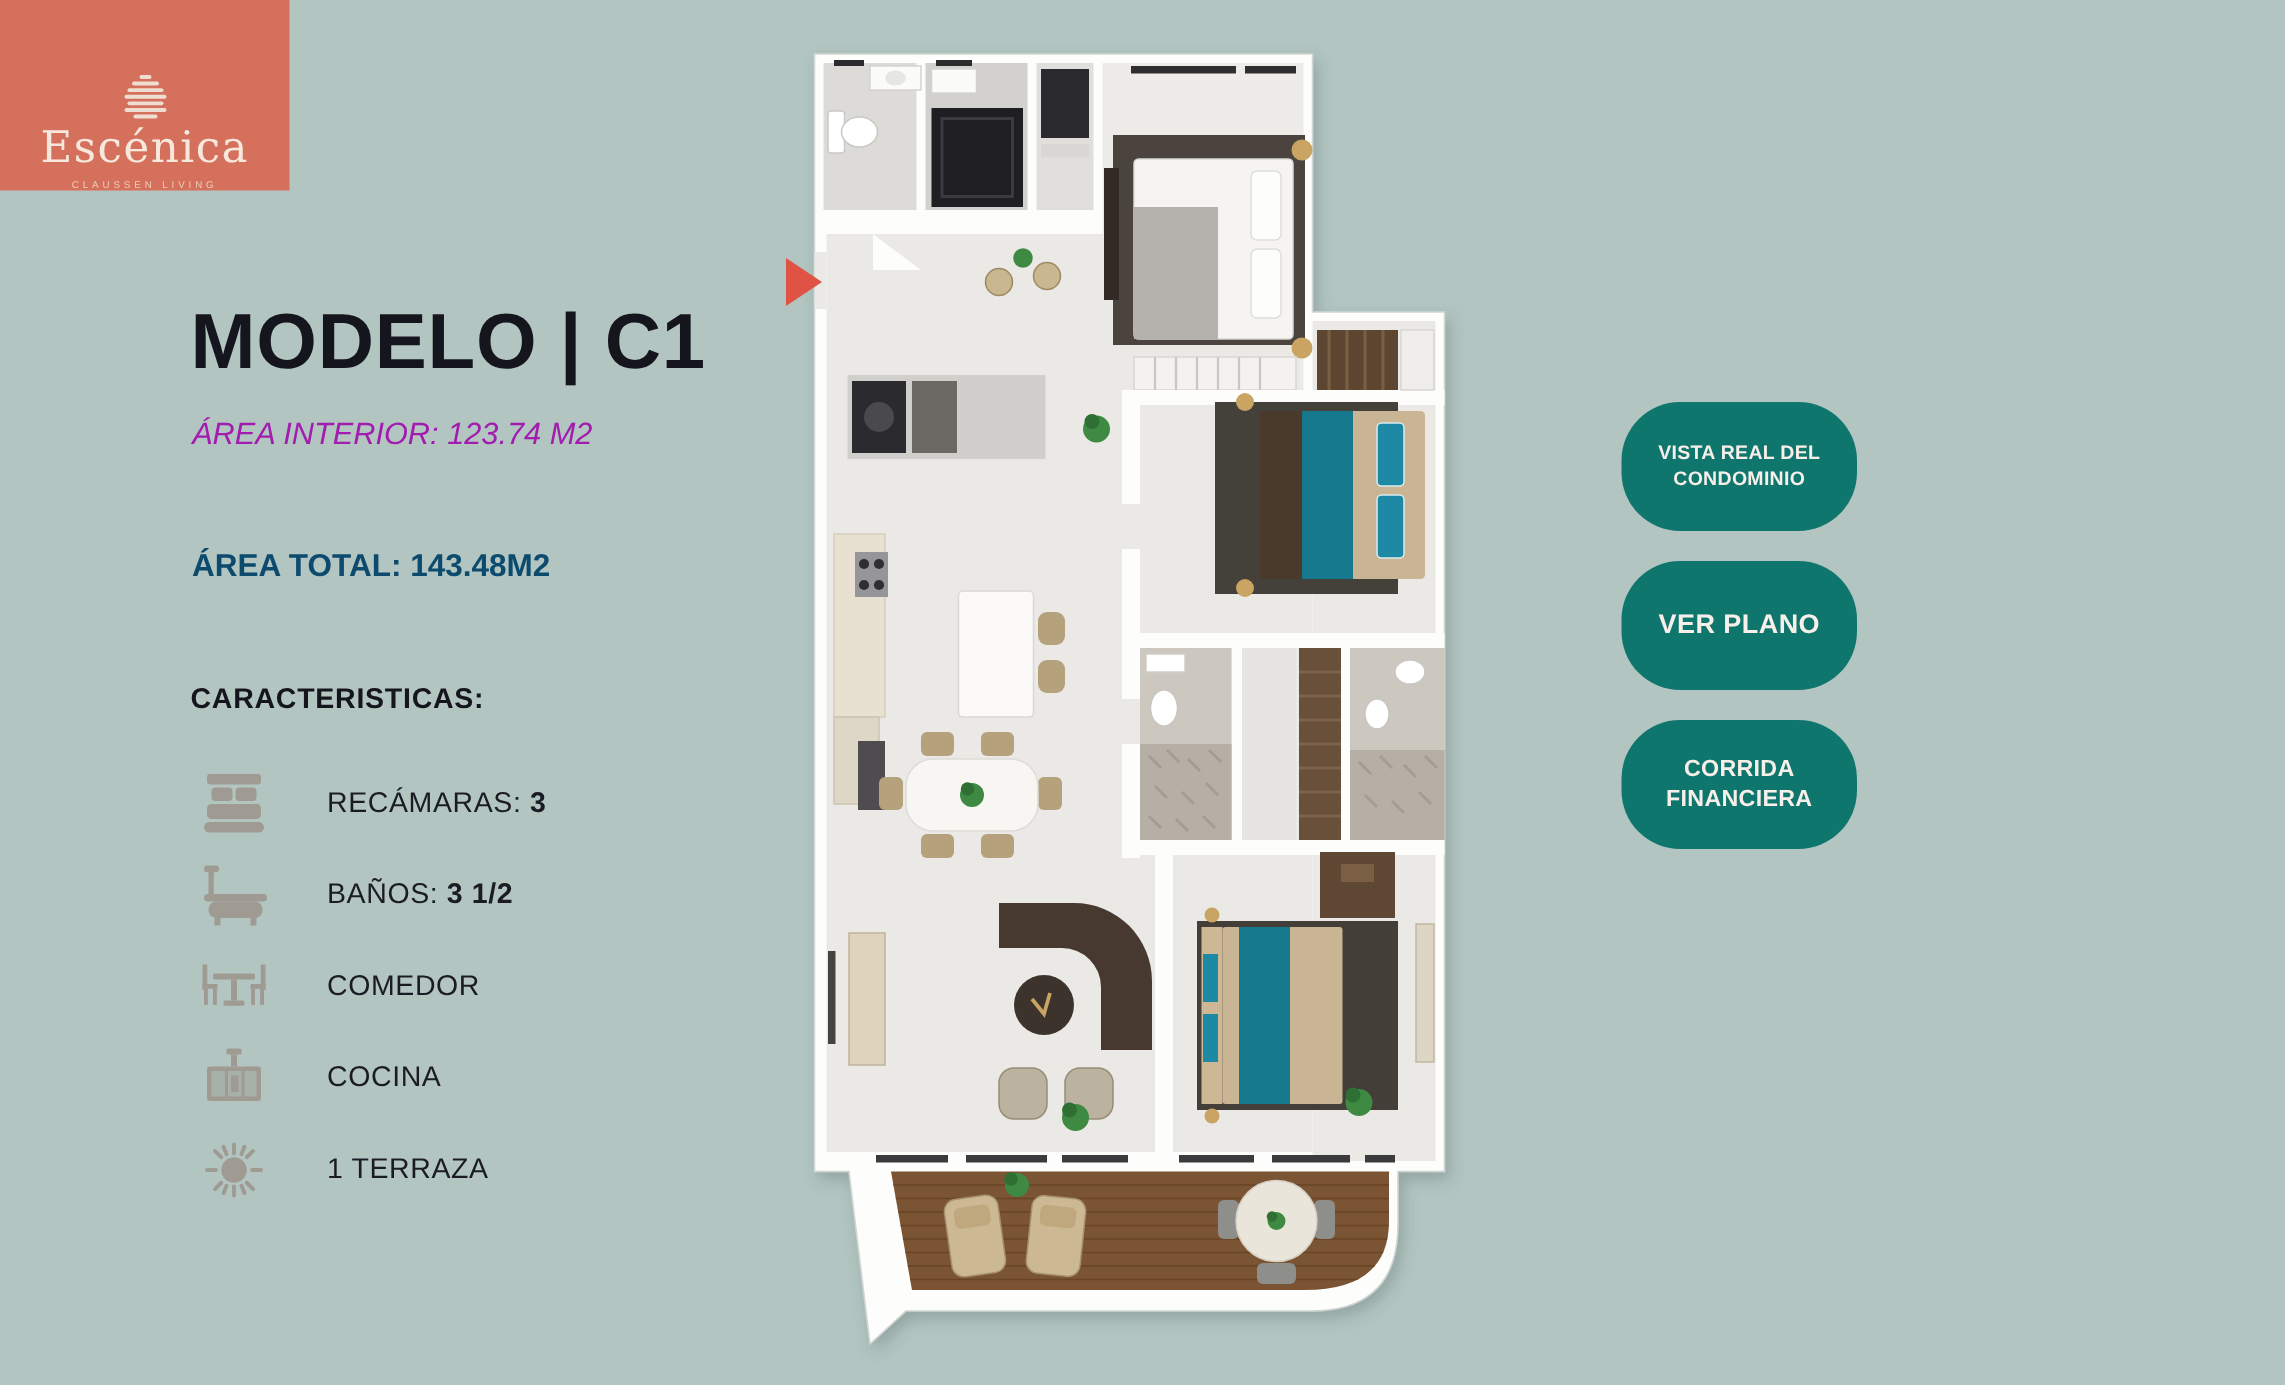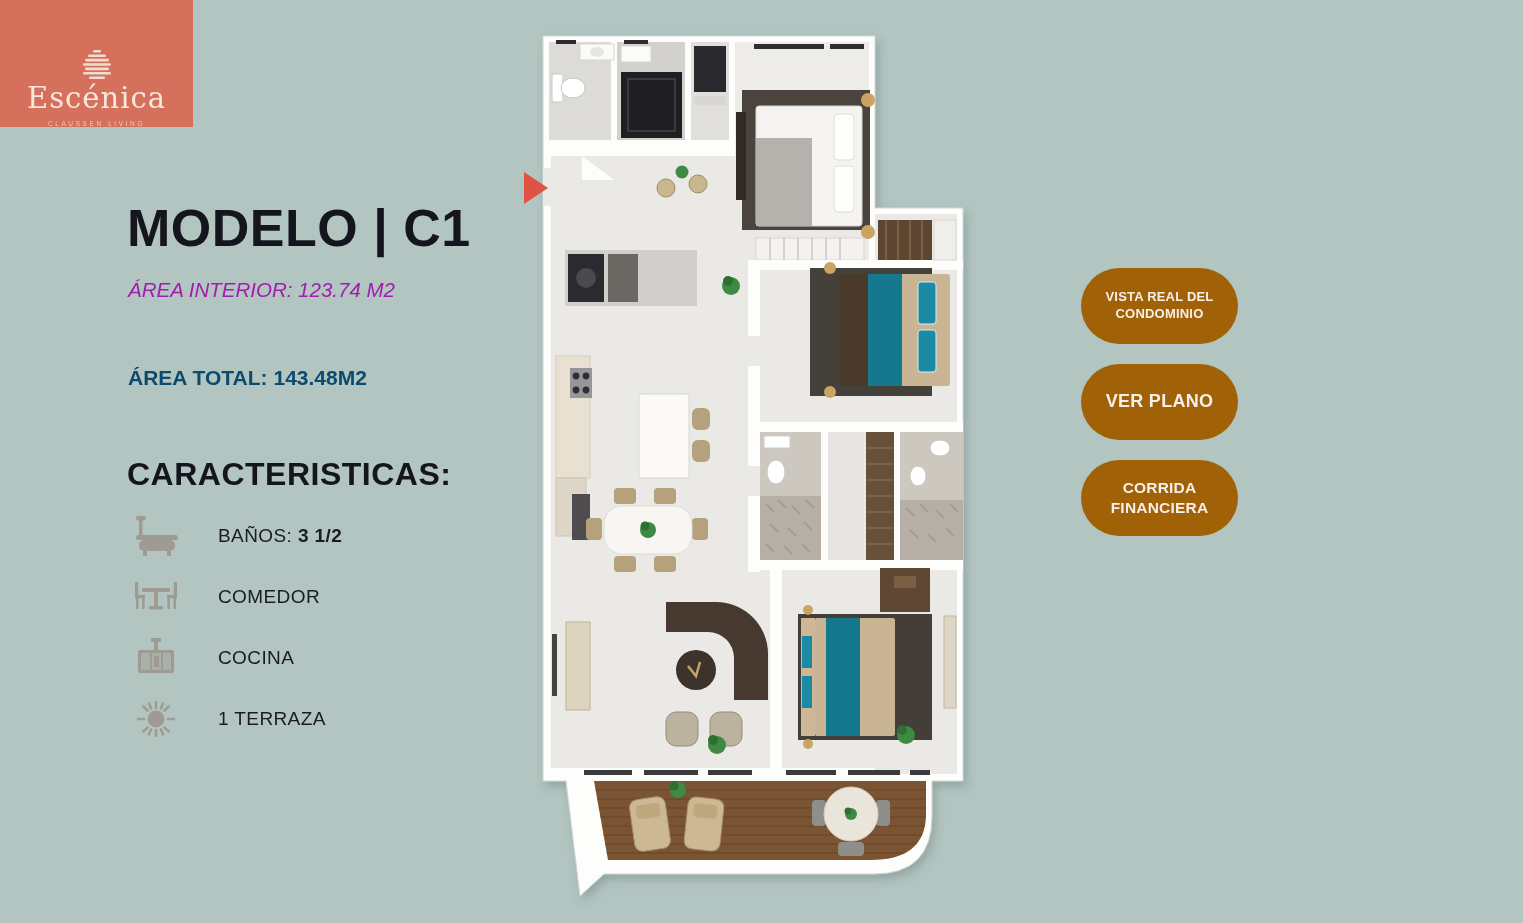--- a/index.html
+++ b/index.html
@@ -25,33 +25,33 @@
   }
   
   .page-title{
     position:absolute;left:127px;top:198px;
     font-size:52px;font-weight:bold;letter-spacing:0.5px;color:#15151d;
   }
   .areas{position:absolute;left:128px;top:273px;font-size:20.5px;line-height:34px;color:#a21caf;font-style:italic;}
   .area-total{position:absolute;left:128px;top:366px;font-size:21px;font-weight:bold;color:#0c4a6e;}
   .features-heading{
     position:absolute;left:127px;top:456px;
-    font-size:32px;font-weight:bold;letter-spacing:0.5px;color:#15151d;
+    font-size:19px;font-weight:bold;letter-spacing:0.5px;color:#15151d;
   }
   .features{position:absolute;left:128px;top:505px;width:330px;}
   .feature-row{display:flex;align-items:center;height:61px;}
   .feature-icon{width:56px;display:flex;justify-content:center;flex:none;}
   .feature-icon svg{opacity:0.82;}
   .feature-label{margin-left:34px;font-size:19px;letter-spacing:0.4px;color:#1b1b23;white-space:pre;}
   .feature-label b{font-weight:bold;}
   
   .actions{position:absolute;left:1081px;top:268px;width:157px;}
   .pill-button{
-    width:157px;height:76px;border:none;cursor:pointer;
-    border-radius:39px;background:#a16207;color:#f7efe9;
+    width:157px;height:86px;border:none;cursor:pointer;
+    border-radius:39px;background:#0f766e;color:#f7efe9;
     font-family:"Liberation Sans",sans-serif;font-weight:bold;
     display:flex;align-items:center;justify-content:center;text-align:center;
     margin-bottom:20px;padding:0 14px;box-sizing:border-box;line-height:1.3;
   }
   .pill-button.b1{font-size:13px;letter-spacing:0.2px;}
   .pill-button.b2{font-size:18px;letter-spacing:0.3px;text-align:center;}
   .pill-button.b3{font-size:15.5px;letter-spacing:0.2px;}
   
   .floorplan{position:absolute;left:520px;top:16px;width:462px;height:892px;}
 </style>
@@ -78,20 +78,32 @@
 
 <div class="areas">
   <div><span>ÁREA INTERIOR:</span> <span>123.74 M2</span></div>
 </div>
 <div class="area-total"><span>ÁREA TOTAL:</span> <span>143.48M2</span></div>
 
 <div class="features-heading">CARACTERISTICAS:</div>
 
 <div class="features">
 
+  <div class="feature-row">
+    <span class="feature-icon">
+      <svg width="50" height="44" viewBox="0 0 48 44" fill="#9c928a">
+        <rect x="6" y="2" width="36" height="7" rx="2"></rect>
+        <rect x="9" y="11" width="14" height="9" rx="2.5"></rect>
+        <rect x="25" y="11" width="14" height="9" rx="2.5"></rect>
+        <rect x="6" y="22" width="36" height="10" rx="3"></rect>
+        <rect x="4" y="34" width="40" height="7" rx="3.5"></rect>
+      </svg>
+    </span>
+    <span class="feature-label"><span>RECÁMARAS: </span><b>3</b></span>
+  </div>
 
   <div class="feature-row">
     <span class="feature-icon">
       <svg width="50" height="44" viewBox="0 0 48 44" fill="#9c928a">
         <rect x="7" y="5" width="3.5" height="16"></rect>
         <rect x="4" y="2" width="10" height="4.5" rx="2.2"></rect>
         <rect x="4" y="21" width="42" height="5" rx="2.5"></rect>
         <rect x="7" y="26" width="36" height="11" rx="5"></rect>
         <rect x="11" y="37" width="4" height="5"></rect>
         <rect x="35" y="37" width="4" height="5"></rect>

